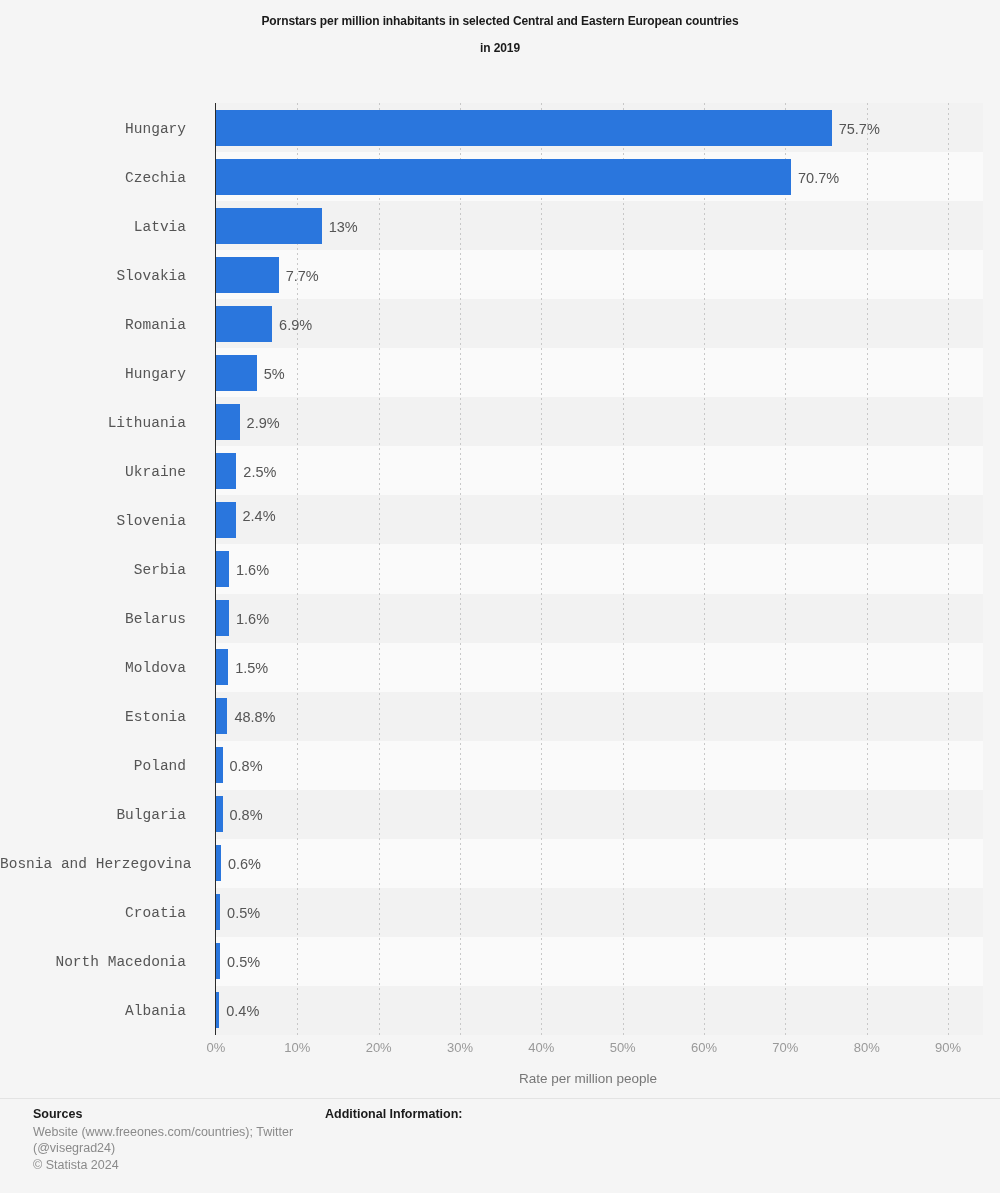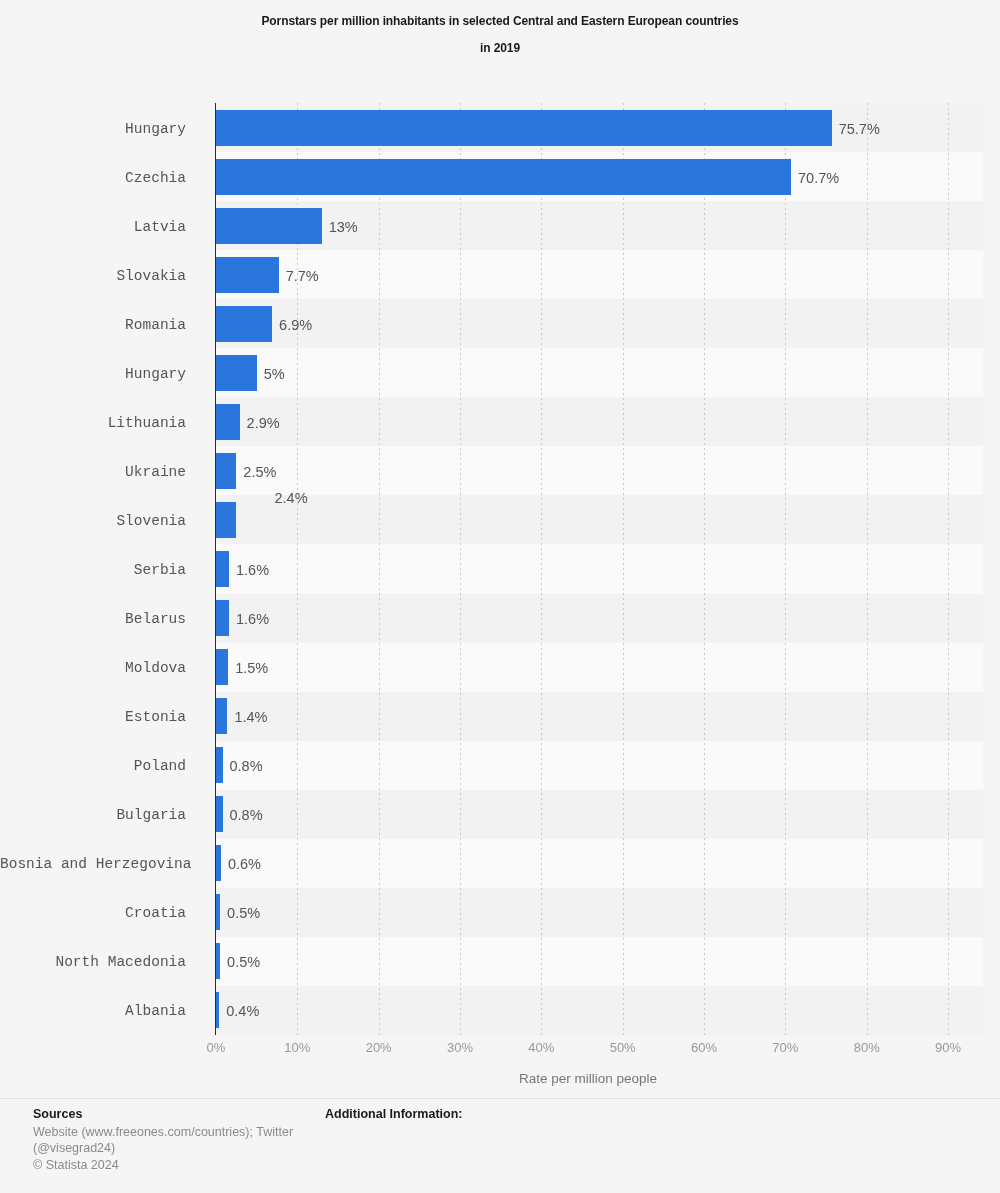--- a/index.html
+++ b/index.html
@@ -235,29 +235,29 @@
       <div class="bar-value" style="left: 69.6288px; top: 165.684px;">7.7%</div>
       <div class="bar" style="top: 202.737px; width: 56.122px; height: 36px; background: rgb(42, 118, 221);"></div>
       <div class="bar-value" style="left: 63.122px; top: 214.737px;">6.9%</div>
       <div class="bar" style="top: 251.789px; width: 40.6681px; height: 36px; background: rgb(42, 118, 221);"></div>
       <div class="bar-value" style="left: 47.6681px; top: 263.789px;">5%</div>
       <div class="bar" style="top: 300.842px; width: 23.5875px; height: 36px; background: rgb(42, 118, 221);"></div>
       <div class="bar-value" style="left: 30.5875px; top: 312.842px;">2.9%</div>
       <div class="bar" style="top: 349.895px; width: 20.334px; height: 36px; background: rgb(42, 118, 221);"></div>
       <div class="bar-value" style="left: 27.334px; top: 361.895px;">2.5%</div>
       <div class="bar" style="top: 398.947px; width: 19.5207px; height: 36px; background: rgb(42, 118, 221);"></div>
-      <div class="bar-value" style="left: 26.5207px; top: 388px; margin-left: 32px;">2.4%</div>
+      <div class="bar-value" style="left: 26.5207px; top: 406px;">2.4%</div>
       <div class="bar" style="top: 448px; width: 13.0138px; height: 36px; background: rgb(42, 118, 221);"></div>
       <div class="bar-value" style="left: 20.0138px; top: 460px;">1.6%</div>
       <div class="bar" style="top: 497.053px; width: 13.0138px; height: 36px; background: rgb(42, 118, 221);"></div>
       <div class="bar-value" style="left: 20.0138px; top: 509.053px;">1.6%</div>
       <div class="bar" style="top: 546.105px; width: 12.2004px; height: 36px; background: rgb(42, 118, 221);"></div>
       <div class="bar-value" style="left: 19.2004px; top: 558.105px;">1.5%</div>
       <div class="bar" style="top: 595.158px; width: 11.3871px; height: 36px; background: rgb(42, 118, 221);"></div>
-      <div class="bar-value" style="left: 18.3871px; top: 607.158px;">1.4%</div>
+      <div class="bar-value" style="left: 18.3871px; top: 607.158px;">48.8%</div>
       <div class="bar" style="top: 644.211px; width: 6.50689px; height: 36px; background: rgb(42, 118, 221);"></div>
       <div class="bar-value" style="left: 13.5069px; top: 656.211px;">0.8%</div>
       <div class="bar" style="top: 693.263px; width: 6.50689px; height: 36px; background: rgb(42, 118, 221);"></div>
       <div class="bar-value" style="left: 13.5069px; top: 705.263px;">0.8%</div>
       <div class="bar" style="top: 742.316px; width: 4.88017px; height: 36px; background: rgb(42, 118, 221);"></div>
       <div class="bar-value" style="left: 11.8802px; top: 754.316px;">0.6%</div>
       <div class="bar" style="top: 791.368px; width: 4.06681px; height: 36px; background: rgb(42, 118, 221);"></div>
       <div class="bar-value" style="left: 11.0668px; top: 803.368px;">0.5%</div>
       <div class="bar" style="top: 840.421px; width: 4.06681px; height: 36px; background: rgb(42, 118, 221);"></div>
       <div class="bar-value" style="left: 11.0668px; top: 852.421px;">0.5%</div>

